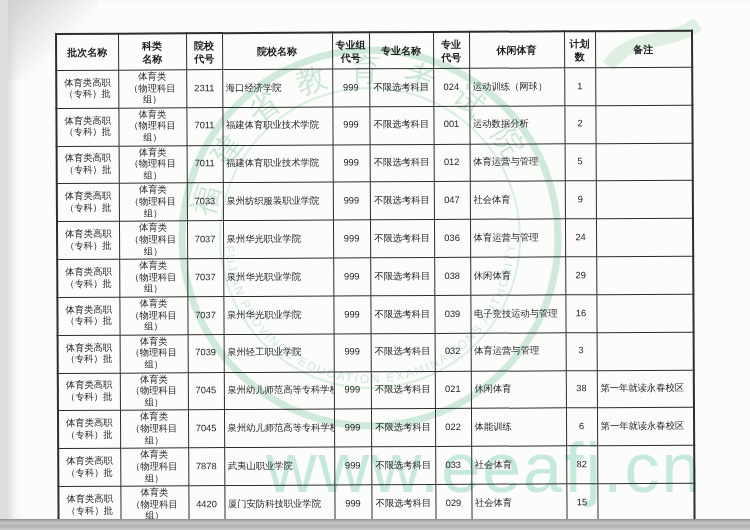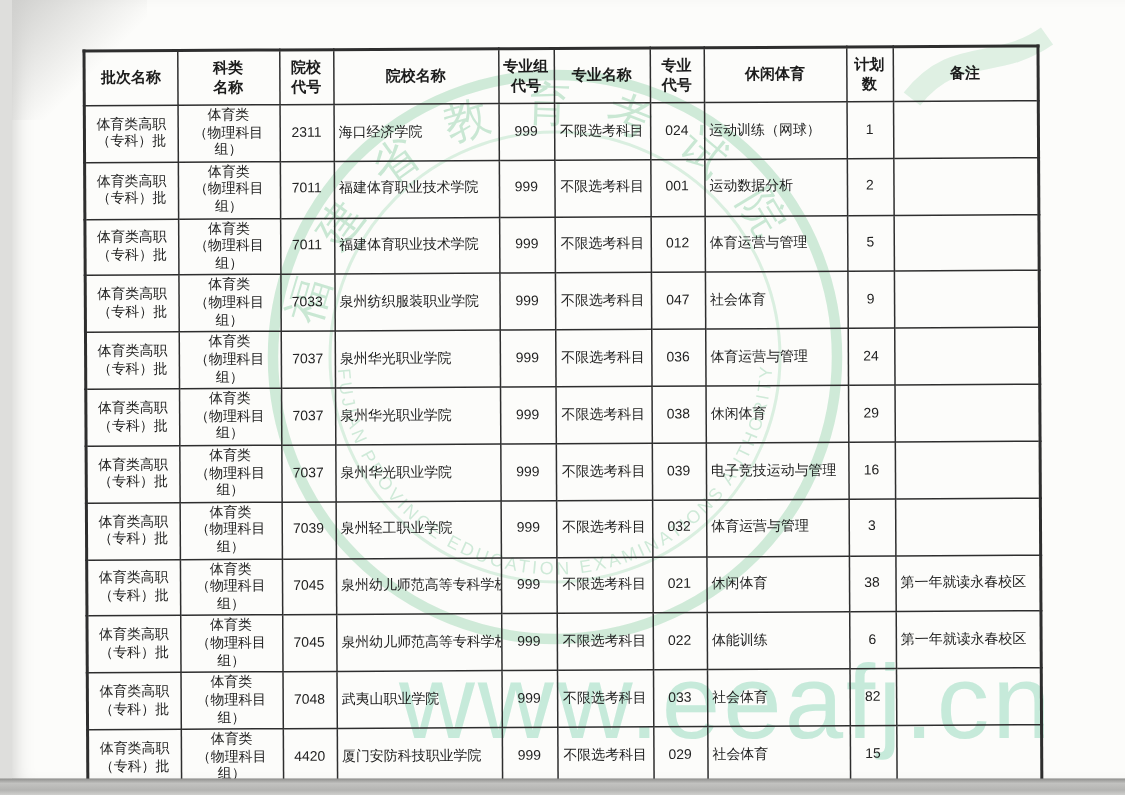--- a/index.html
+++ b/index.html
@@ -221,21 +221,21 @@
     <td class="c">022</td>
     <td class="l">体能训练</td>
     <td class="c">6</td>
     <td class="l">第一年就读永春校区</td>
   </tr>
         <tr>
     <td class="pre">体育类高职
 （专科）批</td>
     <td class="pre">体育类
 （物理科目组）</td>
-    <td class="c">7048</td>
+    <td class="c">7878</td>
     <td class="l">武夷山职业学院</td>
     <td class="c">999</td>
     <td class="c">不限选考科目</td>
     <td class="c">033</td>
     <td class="l">社会体育</td>
     <td class="c">82</td>
     <td class="l"></td>
   </tr>
         <tr>
     <td class="pre">体育类高职

